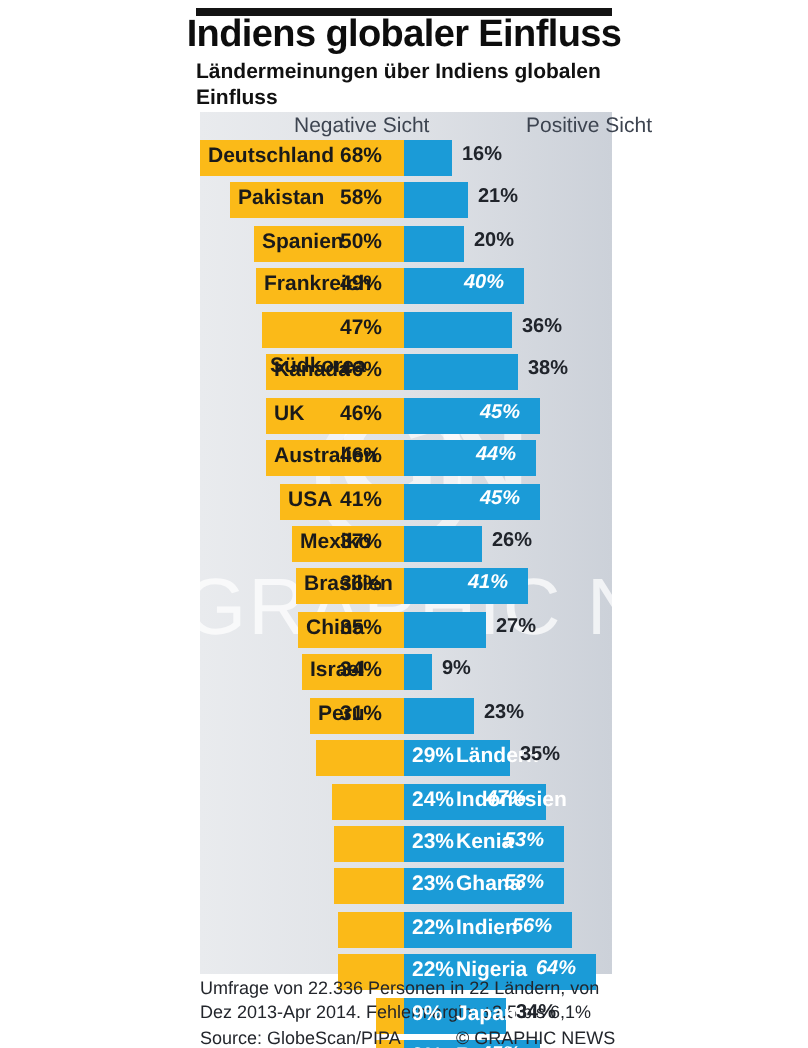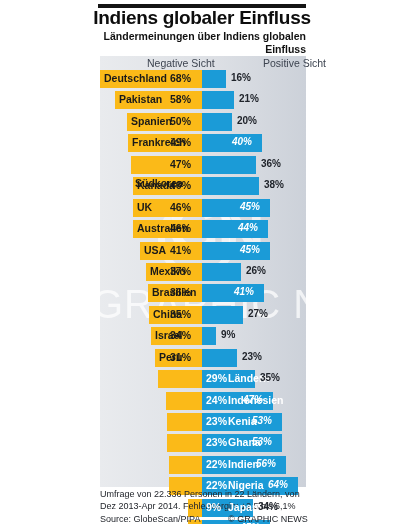--- a/index.html
+++ b/index.html
@@ -38,21 +38,21 @@
     font-weight: bold;
     color: #0d0d0d;
     letter-spacing: -0.3px;
     line-height: 22px;
   }
   .subtitle {
     position: absolute;
     left: 98px;
     top: 30px;
     width: 208px;
-    text-align: right;
+    text-align: left;
     font-size: 10.5px;
     font-weight: bold;
     color: #111111;
     line-height: 12.5px;
   }
   
   .panel {
     position: absolute;
     left: 100px;
     top: 56px;

